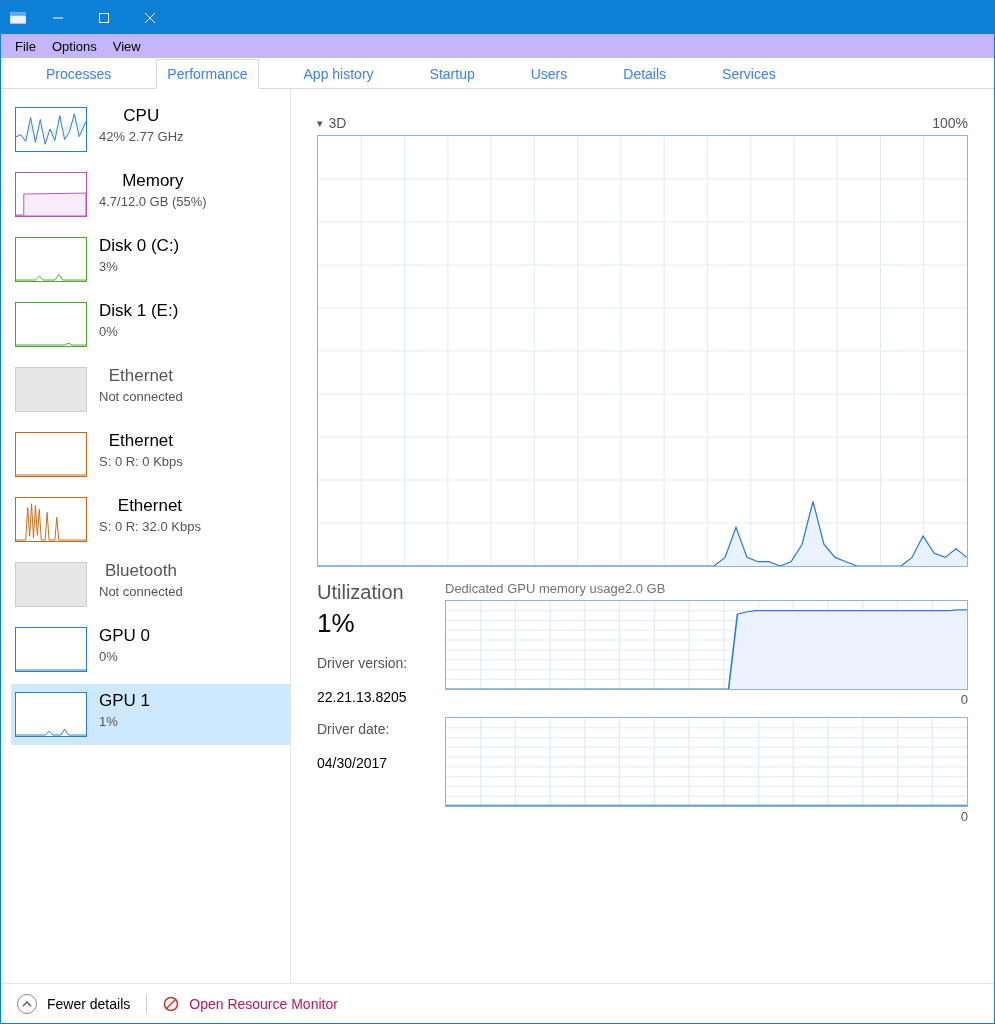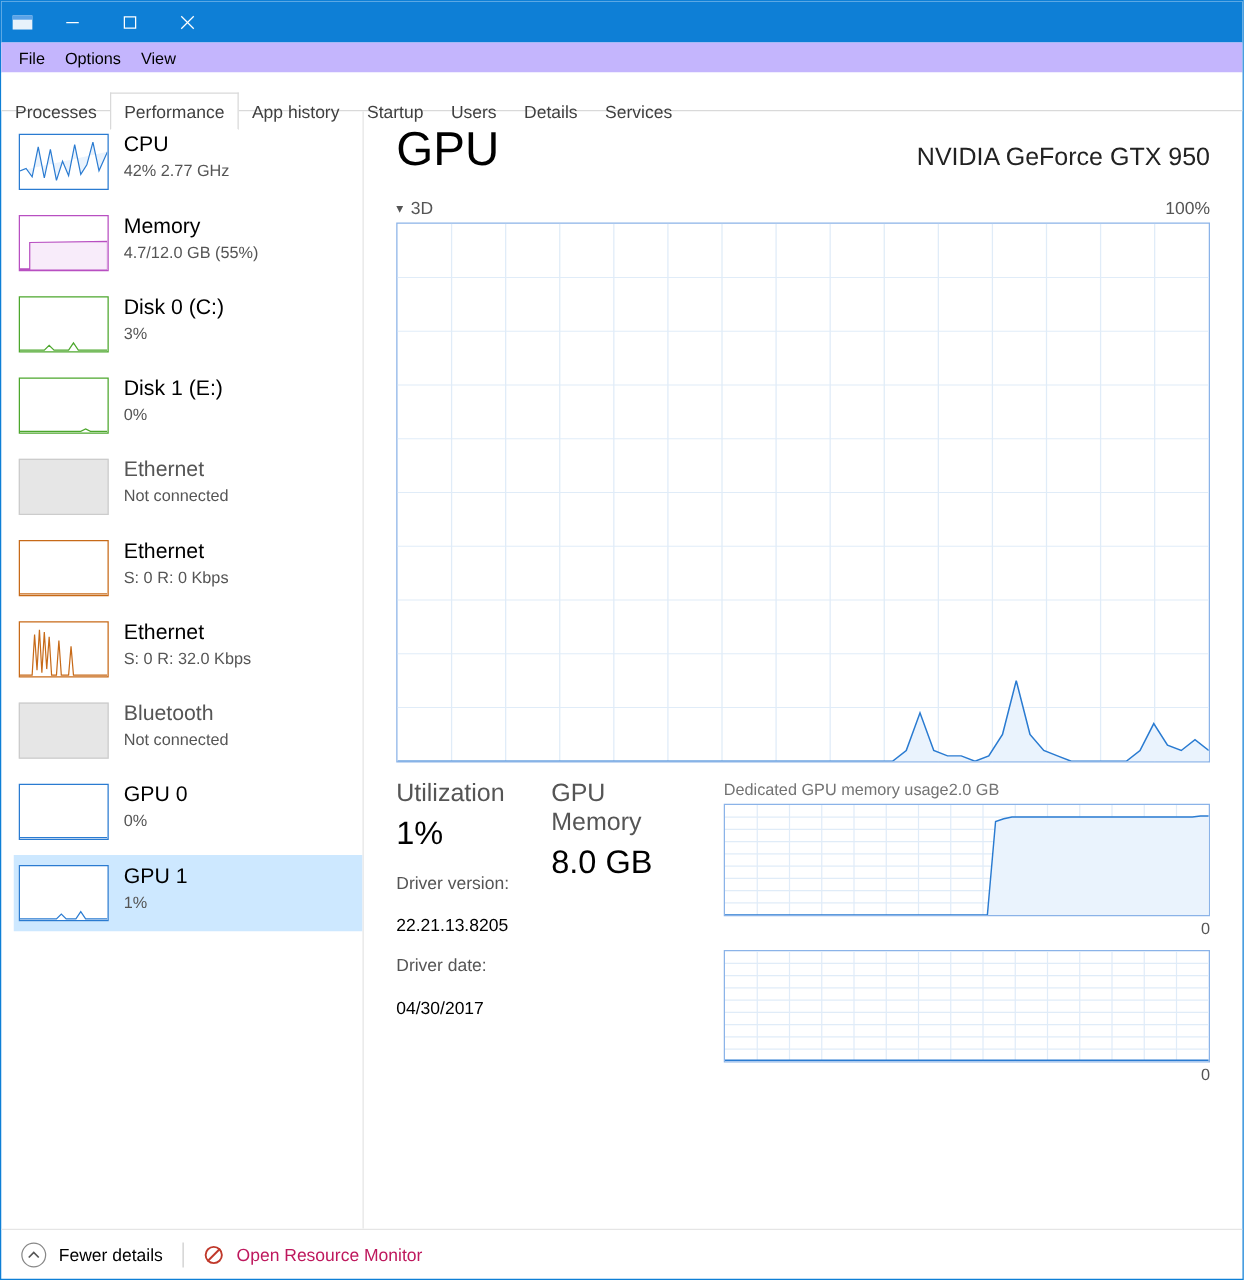--- a/index.html
+++ b/index.html
@@ -13,33 +13,33 @@
   .titlebar .win-buttons { display:flex; }
   .titlebar .win-btn { width:46px; height:33px; display:flex; align-items:center; justify-content:center; }
   .titlebar .win-btn svg { stroke:#fff; }
 
   
   .menubar { height:24px; display:flex; align-items:center; padding:0 6px; font-size:13px; color:#000; background:#c4b5fd; }
   .menubar span { padding:2px 8px; }
 
   
   .tabs { display:flex; align-items:flex-end; padding:0; font-size:14px; border-bottom:1px solid #d9d9d9; background:#fff; }
-  .tab { padding:6px 10px; border:1px solid transparent; position:relative; top:16px; color:#404040; }
+  .tab { padding:6px 10px; border:1px solid transparent; position:relative; top:1px; color:#3b82f6;margin-left:34px; }
   .tab.selected { border:1px solid #d9d9d9; border-bottom:1px solid #fff; background:#fff; }
 
   
   .body { flex:1; display:flex; overflow:hidden; }
 
   
   .sidebar { width:290px; padding:10px 0 10px 10px; border-right:1px solid #e5e5e5; overflow:hidden; }
   .sb-item { display:flex; align-items:flex-start; padding:8px 8px 8px 4px; margin-bottom:4px; }
   .sb-item.selected { background:#cde8ff; }
   .sb-thumb { width:72px; height:45px; border:1px solid; flex-shrink:0; margin-right:12px; position:relative; overflow:hidden; }
   .sb-thumb svg { width:100%; height:100%; display:block; }
-  .sb-text .t1 { font-size:17px; color:#000; line-height:1.1; }
+  .sb-text .t1 { font-size:17px; color:#000; line-height:1.1;text-align:center; }
   .sb-text .t2 { font-size:13px; color:#555; margin-top:3px; }
   .sb-disabled .sb-thumb { background:#e6e6e6; border-color:#ccc !important; }
   .sb-disabled .t1 { color:#555; }
 
   
   .main { flex:1; padding:10px 26px 14px 26px; position:relative; overflow:hidden; }
   .main-header { display:flex; align-items:baseline; justify-content:space-between; }
   .main-header h1 { font-size:38px; font-weight:400; margin:0; }
   .main-header .model { font-size:20px; color:#222; }
 
@@ -229,24 +229,20 @@
       </div>
       <div class="sb-text">
           <div class="t1">GPU 1</div>
           <div class="t2">1%</div>
         </div>
     </div>
 
   </div>
 
   <div class="main">
-    <div class="main-header">
-      <h1>GPU</h1>
-      <div class="model">NVIDIA GeForce GTX 950</div>
-    </div>
 
     <div class="chart-header">
       <div class="left">
         <span style="font-size:11px;">▾</span>
         <span>3D</span>
       </div>
       <div>100%</div>
     </div>
 
     <div class="big-chart">
@@ -283,24 +279,20 @@
 
     <div class="stats-row">
       <div class="stats-col" style="width:100px;">
         <div class="lbl">Utilization</div>
         <div class="big">1%</div>
         <div class="line">Driver version:</div>
         <div class="val">22.21.13.8205</div>
         <div class="line">Driver date:</div>
         <div class="val">04/30/2017</div>
       </div>
-      <div class="stats-col" style="width:110px;">
-        <div class="lbl">GPU Memory</div>
-        <div class="big">8.0 GB</div>
-      </div>
 
       <div class="mini-charts">
         <div class="mini-header">
           <span>Dedicated GPU memory usage</span>
           <span>2.0 GB</span>
         </div>
         <div class="mini-chart">
           <svg id="mini1" viewBox="0 0 400 90" preserveAspectRatio="none">
             <g class="grid-lines" id="mini1-grid">
                 <line x1="26.666666666666668" y1="0" x2="26.666666666666668" y2="90"></line>

